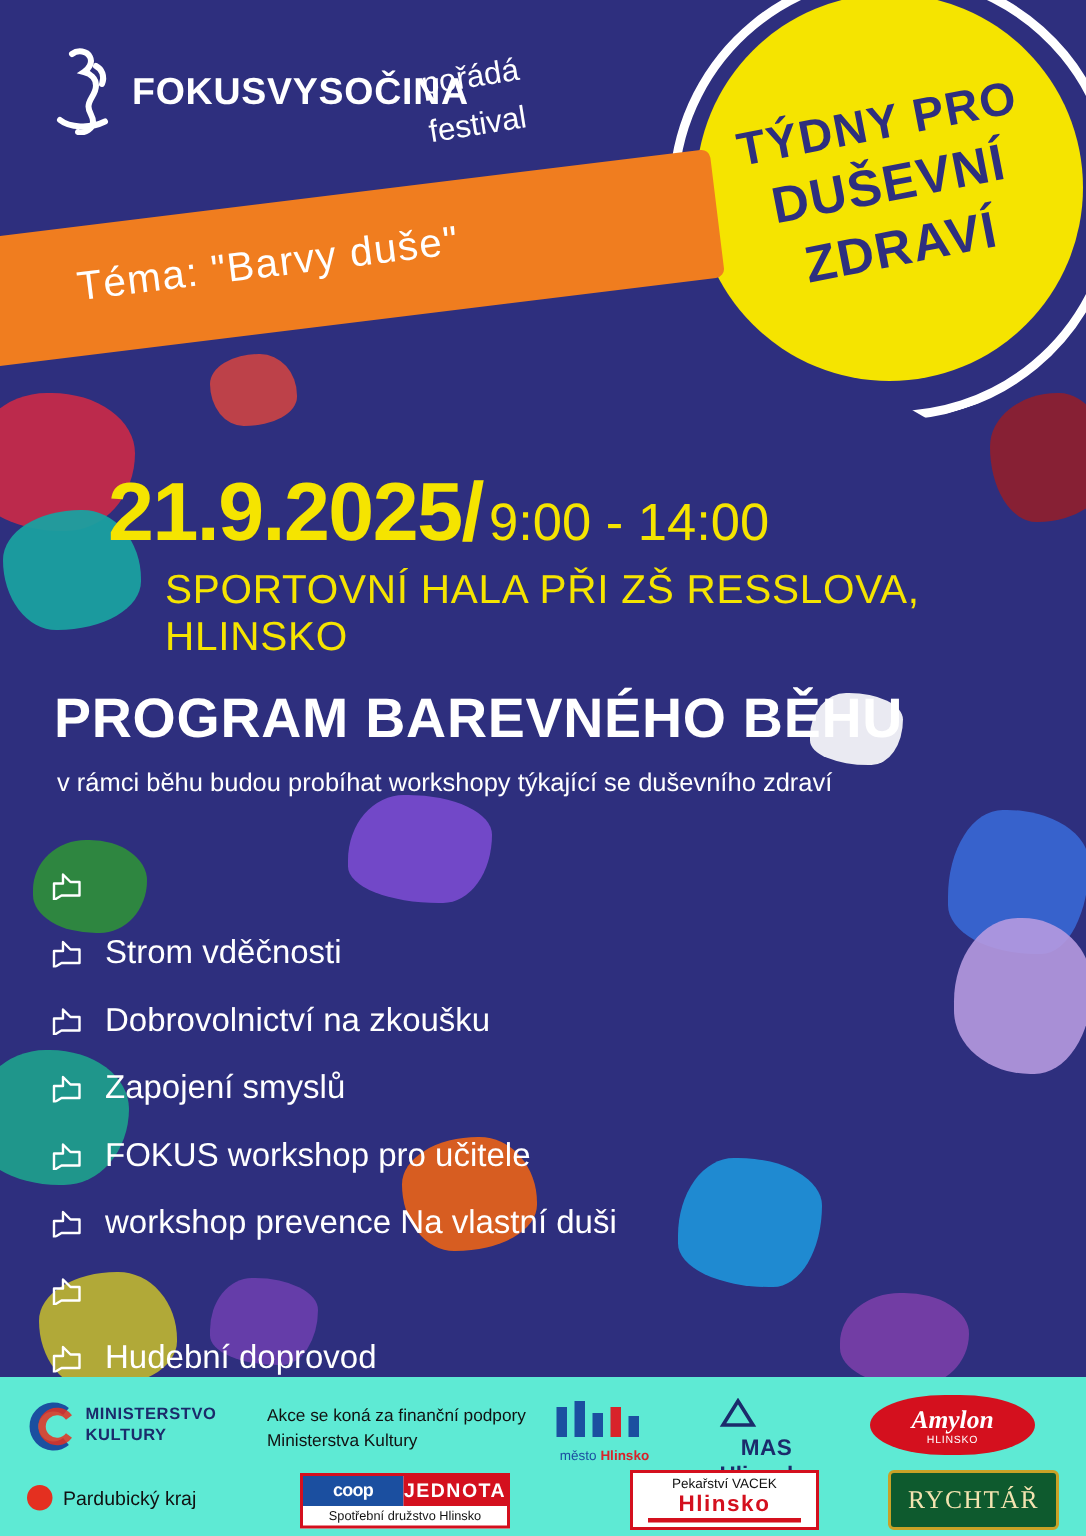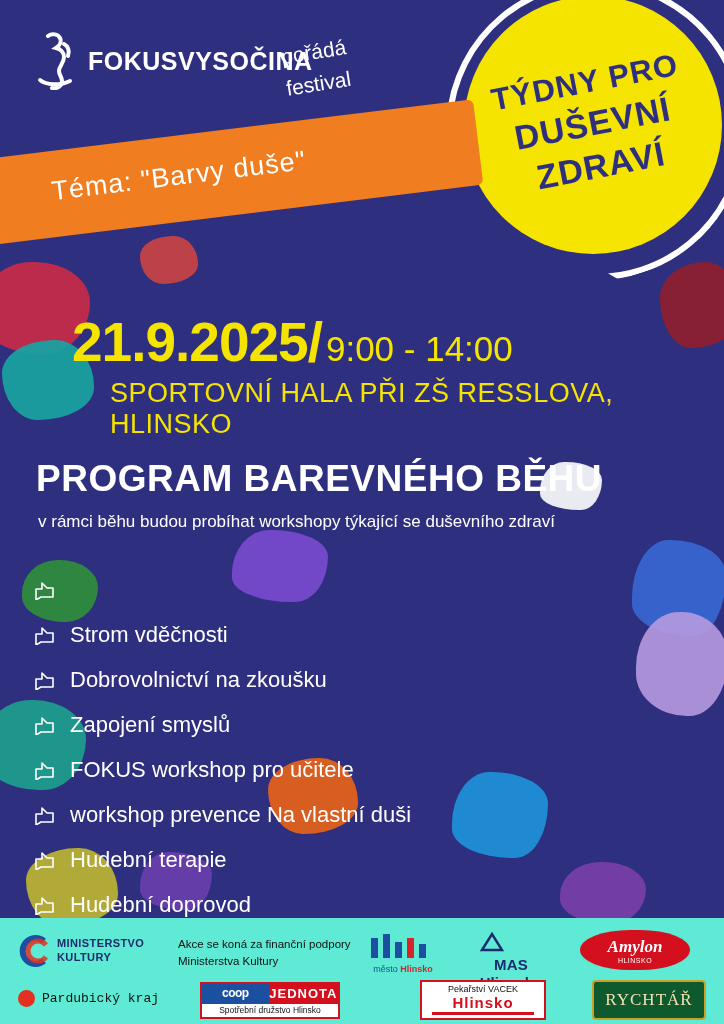--- a/index.html
+++ b/index.html
@@ -230,21 +230,21 @@
     left: 18px;
     top: 72px;
     display: flex;
     align-items: center;
     gap: 7px;
   }
   .pk-dot {
     width: 17px; height: 17px; border-radius: 50%;
     background: #e43020;
   }
-  .pk-text { font-size: 13px; color: #111111; font-family: Liberation Mono, monospace; }
+  .pk-text { font-size: 13px; color: #111111; }
 
   .finance-note {
     position: absolute;
     left: 178px;
     top: 18px;
     width: 180px;
     font-size: 11.5px;
     color: #111111;
     line-height: 1.45;
   }
@@ -413,21 +413,20 @@
           </svg>
       </span>
       <span class="list-label">workshop prevence Na vlastní duši</span>
     </div>
     <div class="list-item">
       <span class="bullet-icon">
         <svg viewBox="0 0 22 20" width="22" height="20" aria-hidden="true">
             <path d="M2 9h6V3l5 5h6v9H7l-5 3z" fill="none" stroke="#ffffff" stroke-width="1.6" stroke-linejoin="round"></path>
           </svg>
       </span>
-      <span class="list-label">Hudební terapie</span>
     </div>
     <div class="list-item">
       <span class="bullet-icon">
         <svg viewBox="0 0 22 20" width="22" height="20" aria-hidden="true">
             <path d="M2 9h6V3l5 5h6v9H7l-5 3z" fill="none" stroke="#ffffff" stroke-width="1.6" stroke-linejoin="round"></path>
           </svg>
       </span>
       <span class="list-label">Hudební doprovod</span>
     </div>
   </div>

